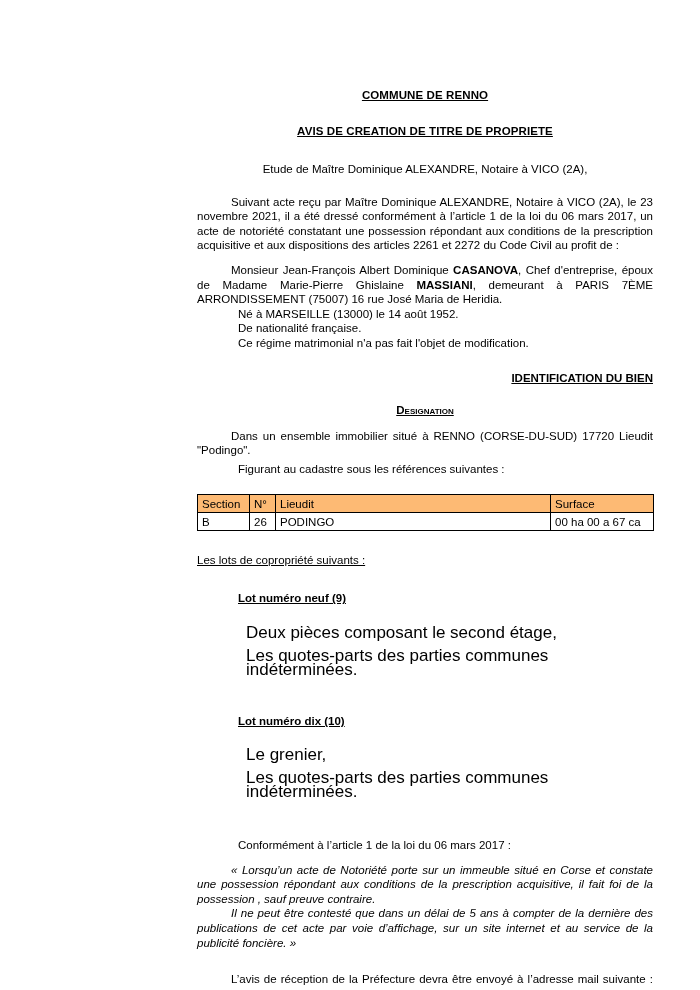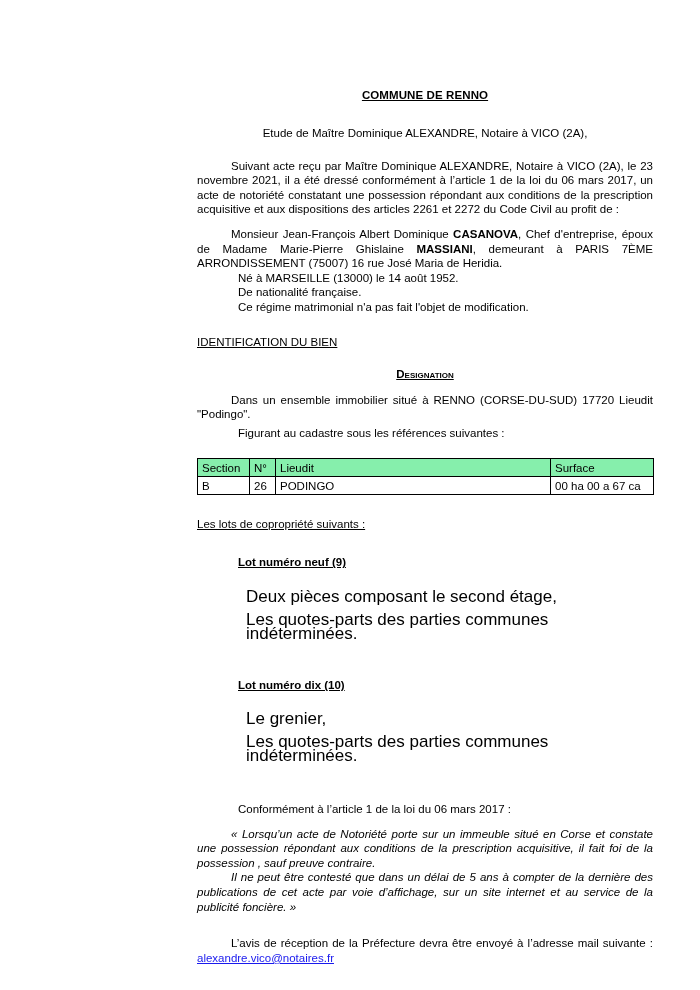--- a/index.html
+++ b/index.html
@@ -35,26 +35,26 @@
   
   .h-center {
     text-align: center;
     font-weight: bold;
     font-size: 11.5px;
     line-height: 14px;
     letter-spacing: 0.1px;
   }
   .h-center .u { text-decoration: underline; }
 
-  .title-commune { margin: 0 0 0 0; }
+  .title-commune { margin: 0 0 16px 0; }
   .title-avis    { margin: 22px 0 0 0; }
 
   .h-section {
-    text-align: left;
-    font-weight: normal;
+    text-align: right;
+    font-weight: bold;
     font-size: 11.5px;
     line-height: 14px;
     margin: 0;
   }
   .h-section .u { text-decoration: underline; }
 
   .h-smallcaps {
     text-align: center;
     font-weight: bold;
     font-size: 11.5px;
@@ -131,21 +131,21 @@
     padding: 1px 4px;
     text-align: left;
     font-weight: normal;
     line-height: 14px;
     height: 15px;
     vertical-align: middle;
     overflow: hidden;
     white-space: nowrap;
   }
   table.cadastre thead th {
-    background: #86efac;
+    background: #fdba74;
   }
   col.c-section { width: 52px; }
   col.c-num     { width: 26px; }
   col.c-lieudit { width: 275px; }
   col.c-surface { width: 103px; }
 
   
   a.mail {
     color: #1a1aee;
     text-decoration: underline;
@@ -174,20 +174,23 @@
 </head>
 <body>
 
 <div class="page">
   <div class="content">
 
     <div class="h-center title-commune">
       <span class="u">COMMUNE DE RENNO</span>
     </div>
 
+    <div class="h-center title-avis">
+      <span class="u">AVIS DE CREATION DE TITRE DE PROPRIETE</span>
+    </div>
 
     <div class="sp-24"></div>
 
     <p class="body center">Etude de Maître Dominique ALEXANDRE, Notaire à VICO (2A),</p>
 
     <div class="sp-18"></div>
 
     <p class="body indent">Suivant acte reçu par Maître Dominique ALEXANDRE, Notaire à VICO (2A), le 23 novembre 2021, il a été dressé conformément à l’article 1 de la loi du 06 mars 2017, un acte de notoriété constatant une possession répondant aux conditions de la prescription acquisitive et aux dispositions des articles 2261 et 2272 du Code Civil au profit de :</p>
 
     <div class="sp-10"></div>

